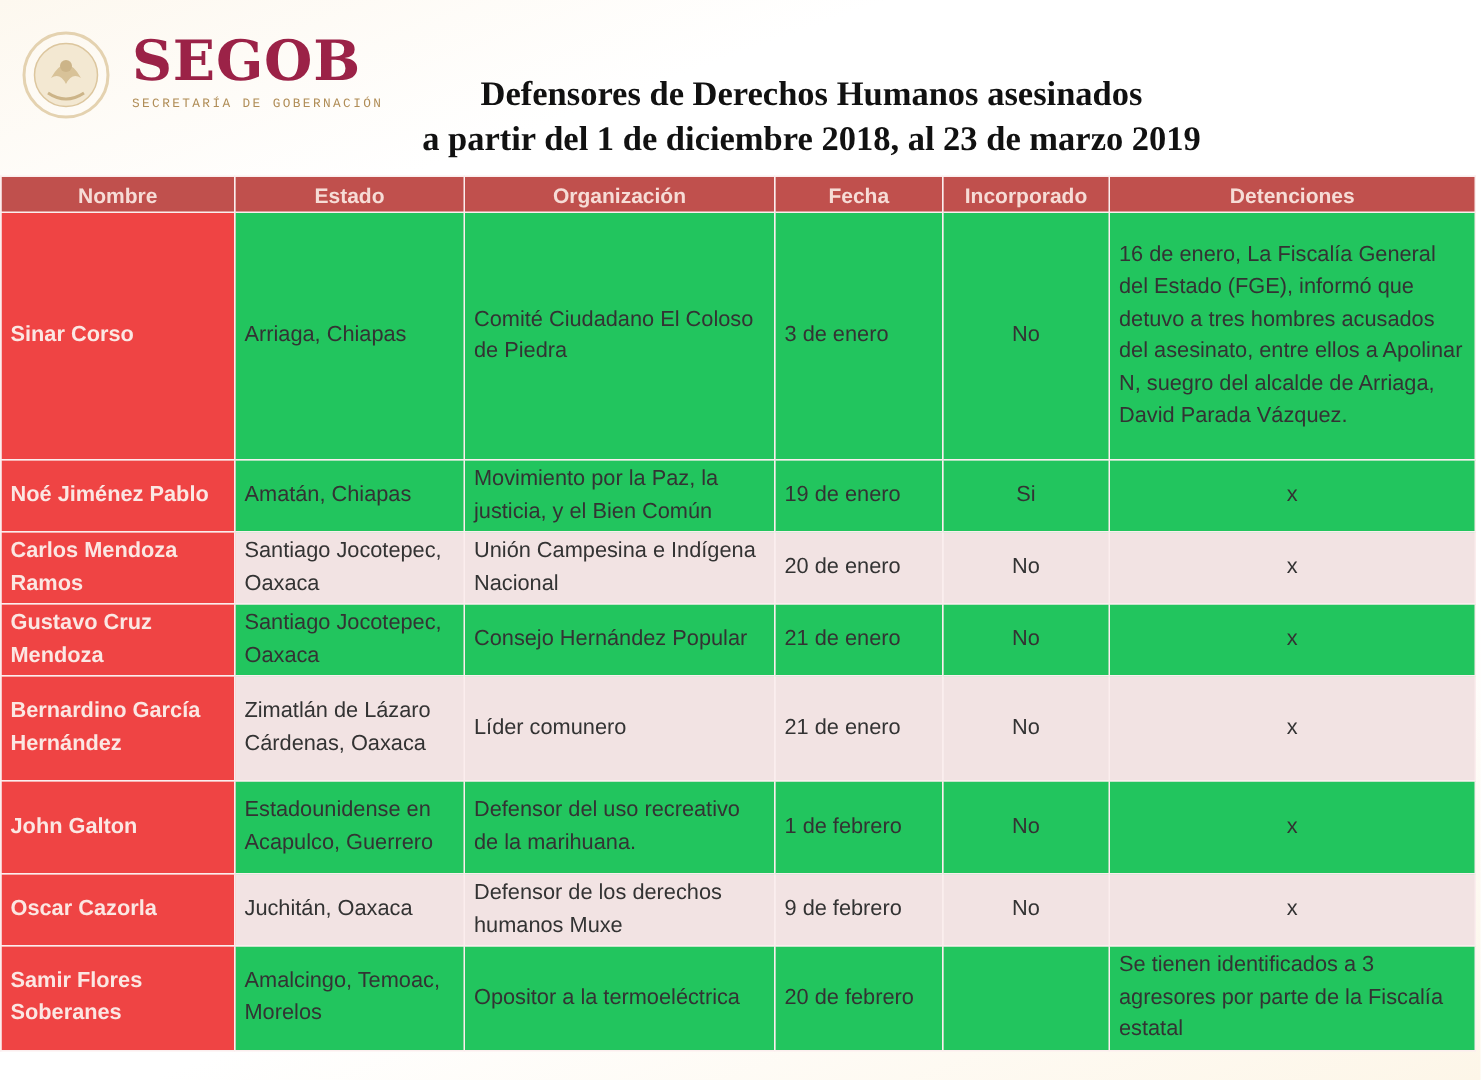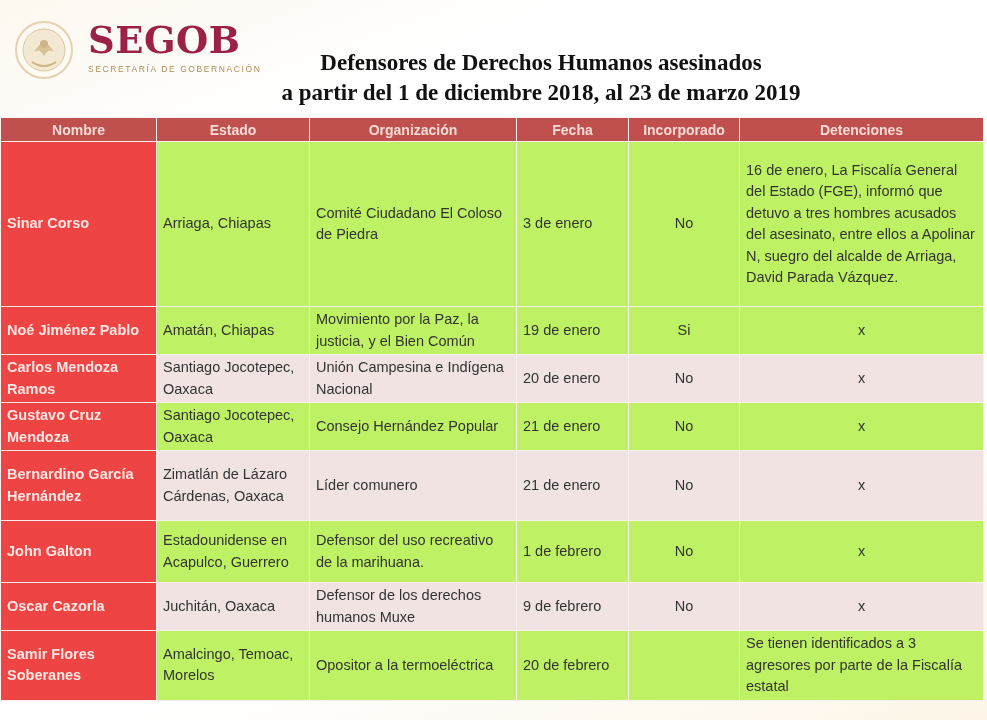--- a/index.html
+++ b/index.html
@@ -37,21 +37,21 @@
       font-weight: bold;
       font-size: 37px;
       color: #9b2247;
       letter-spacing: 0.5px;
       line-height: 44px;
     }
     .brand-sub {
       position: absolute;
       left: 74px;
       top: 46px;
-      font-family: Liberation Sans, sans-serif;
+      font-family: Liberation Mono, monospace;
       font-size: 8.5px;
       color: #b08d57;
       letter-spacing: 1.6px;
       white-space: nowrap;
     }
     .title {
       position: absolute;
       left: 211px;
       top: 48px;
       width: 660px;
@@ -88,21 +88,21 @@
       border: 1.5px solid #fbeeee;
       line-height: 21.5px;
       vertical-align: middle;
     }
     .grid td.name {
       background: #ef4444;
       color: #fbe7e3;
       font-weight: bold;
       padding-left: 6px;
     }
-    .grid tr.dark td:not(.name) { background: #bef264; }
+    .grid tr.dark td:not(.name) { background: #22c55e; }
     .grid tr.light td:not(.name) { background: #f2e3e3; }
     .grid td.center { text-align: center; }
   </style>
 </head>
 <body>
 
 <div class="logo">
   <svg class="seal" viewBox="0 0 60 60">
     <circle cx="30" cy="30" r="28" fill="none" stroke="#e4d2b0" stroke-width="2"></circle>
     <circle cx="30" cy="30" r="21" fill="#f3e8d2" stroke="#dcc69e" stroke-width="1"></circle>

